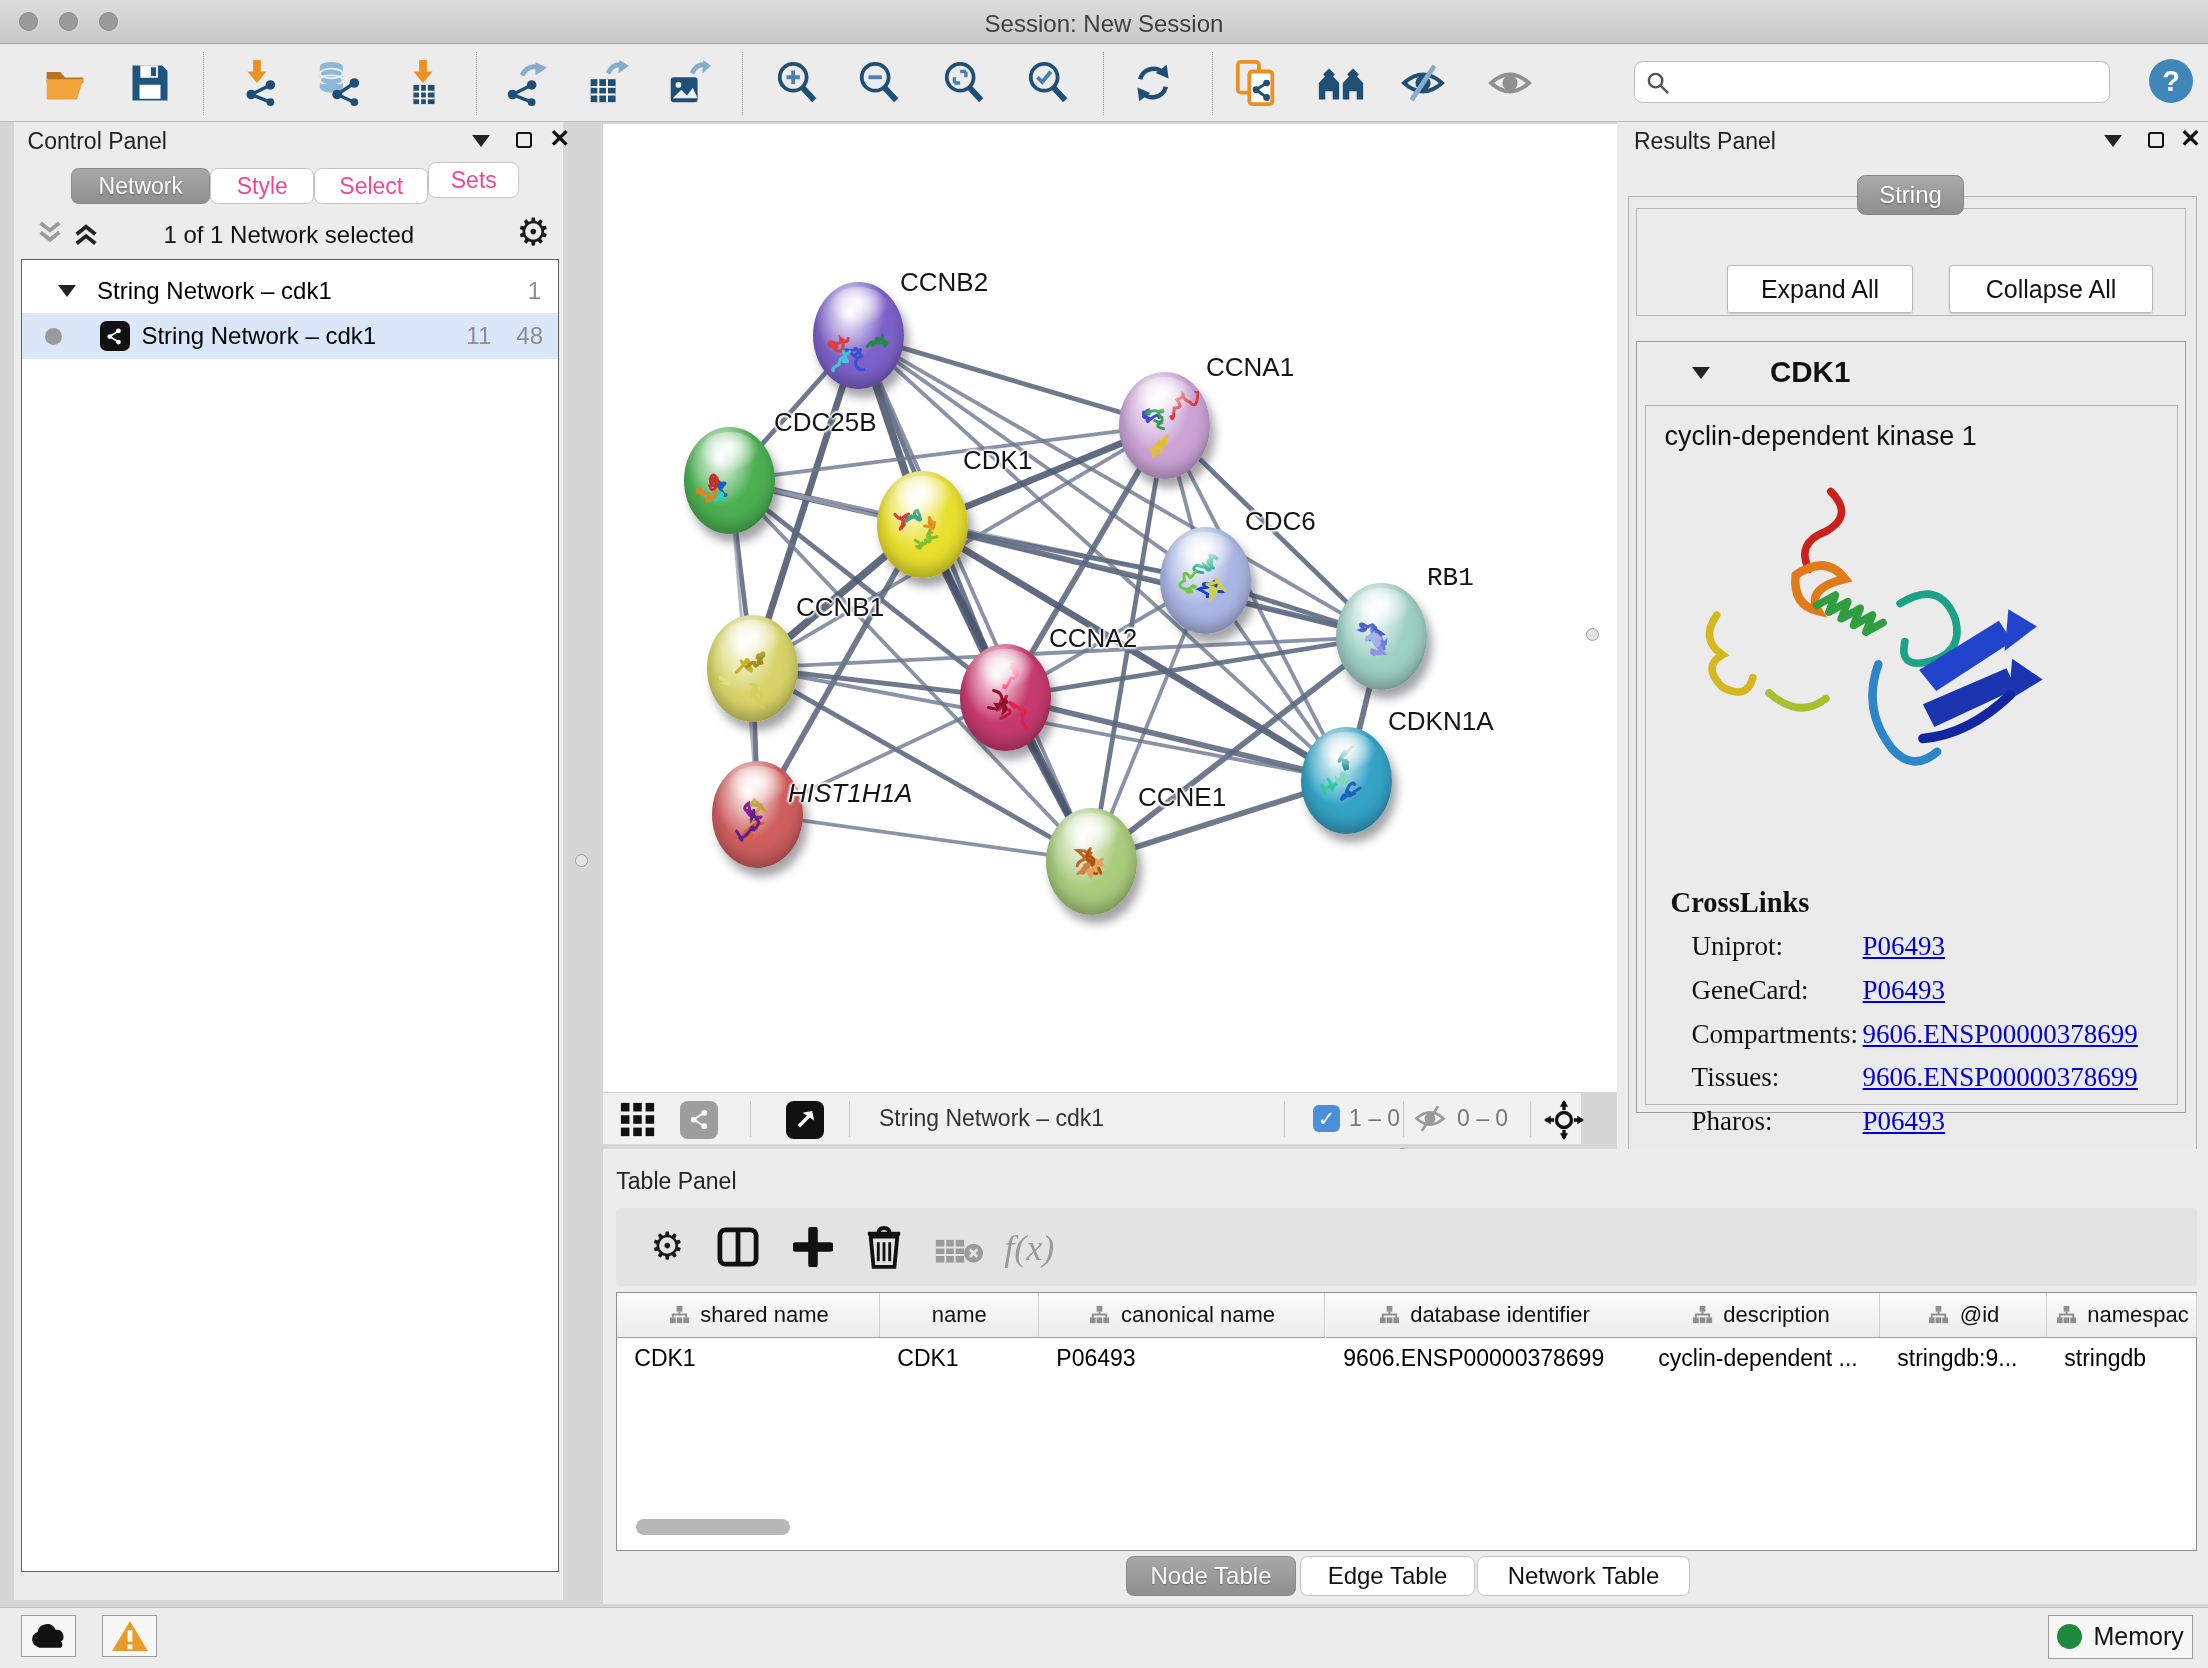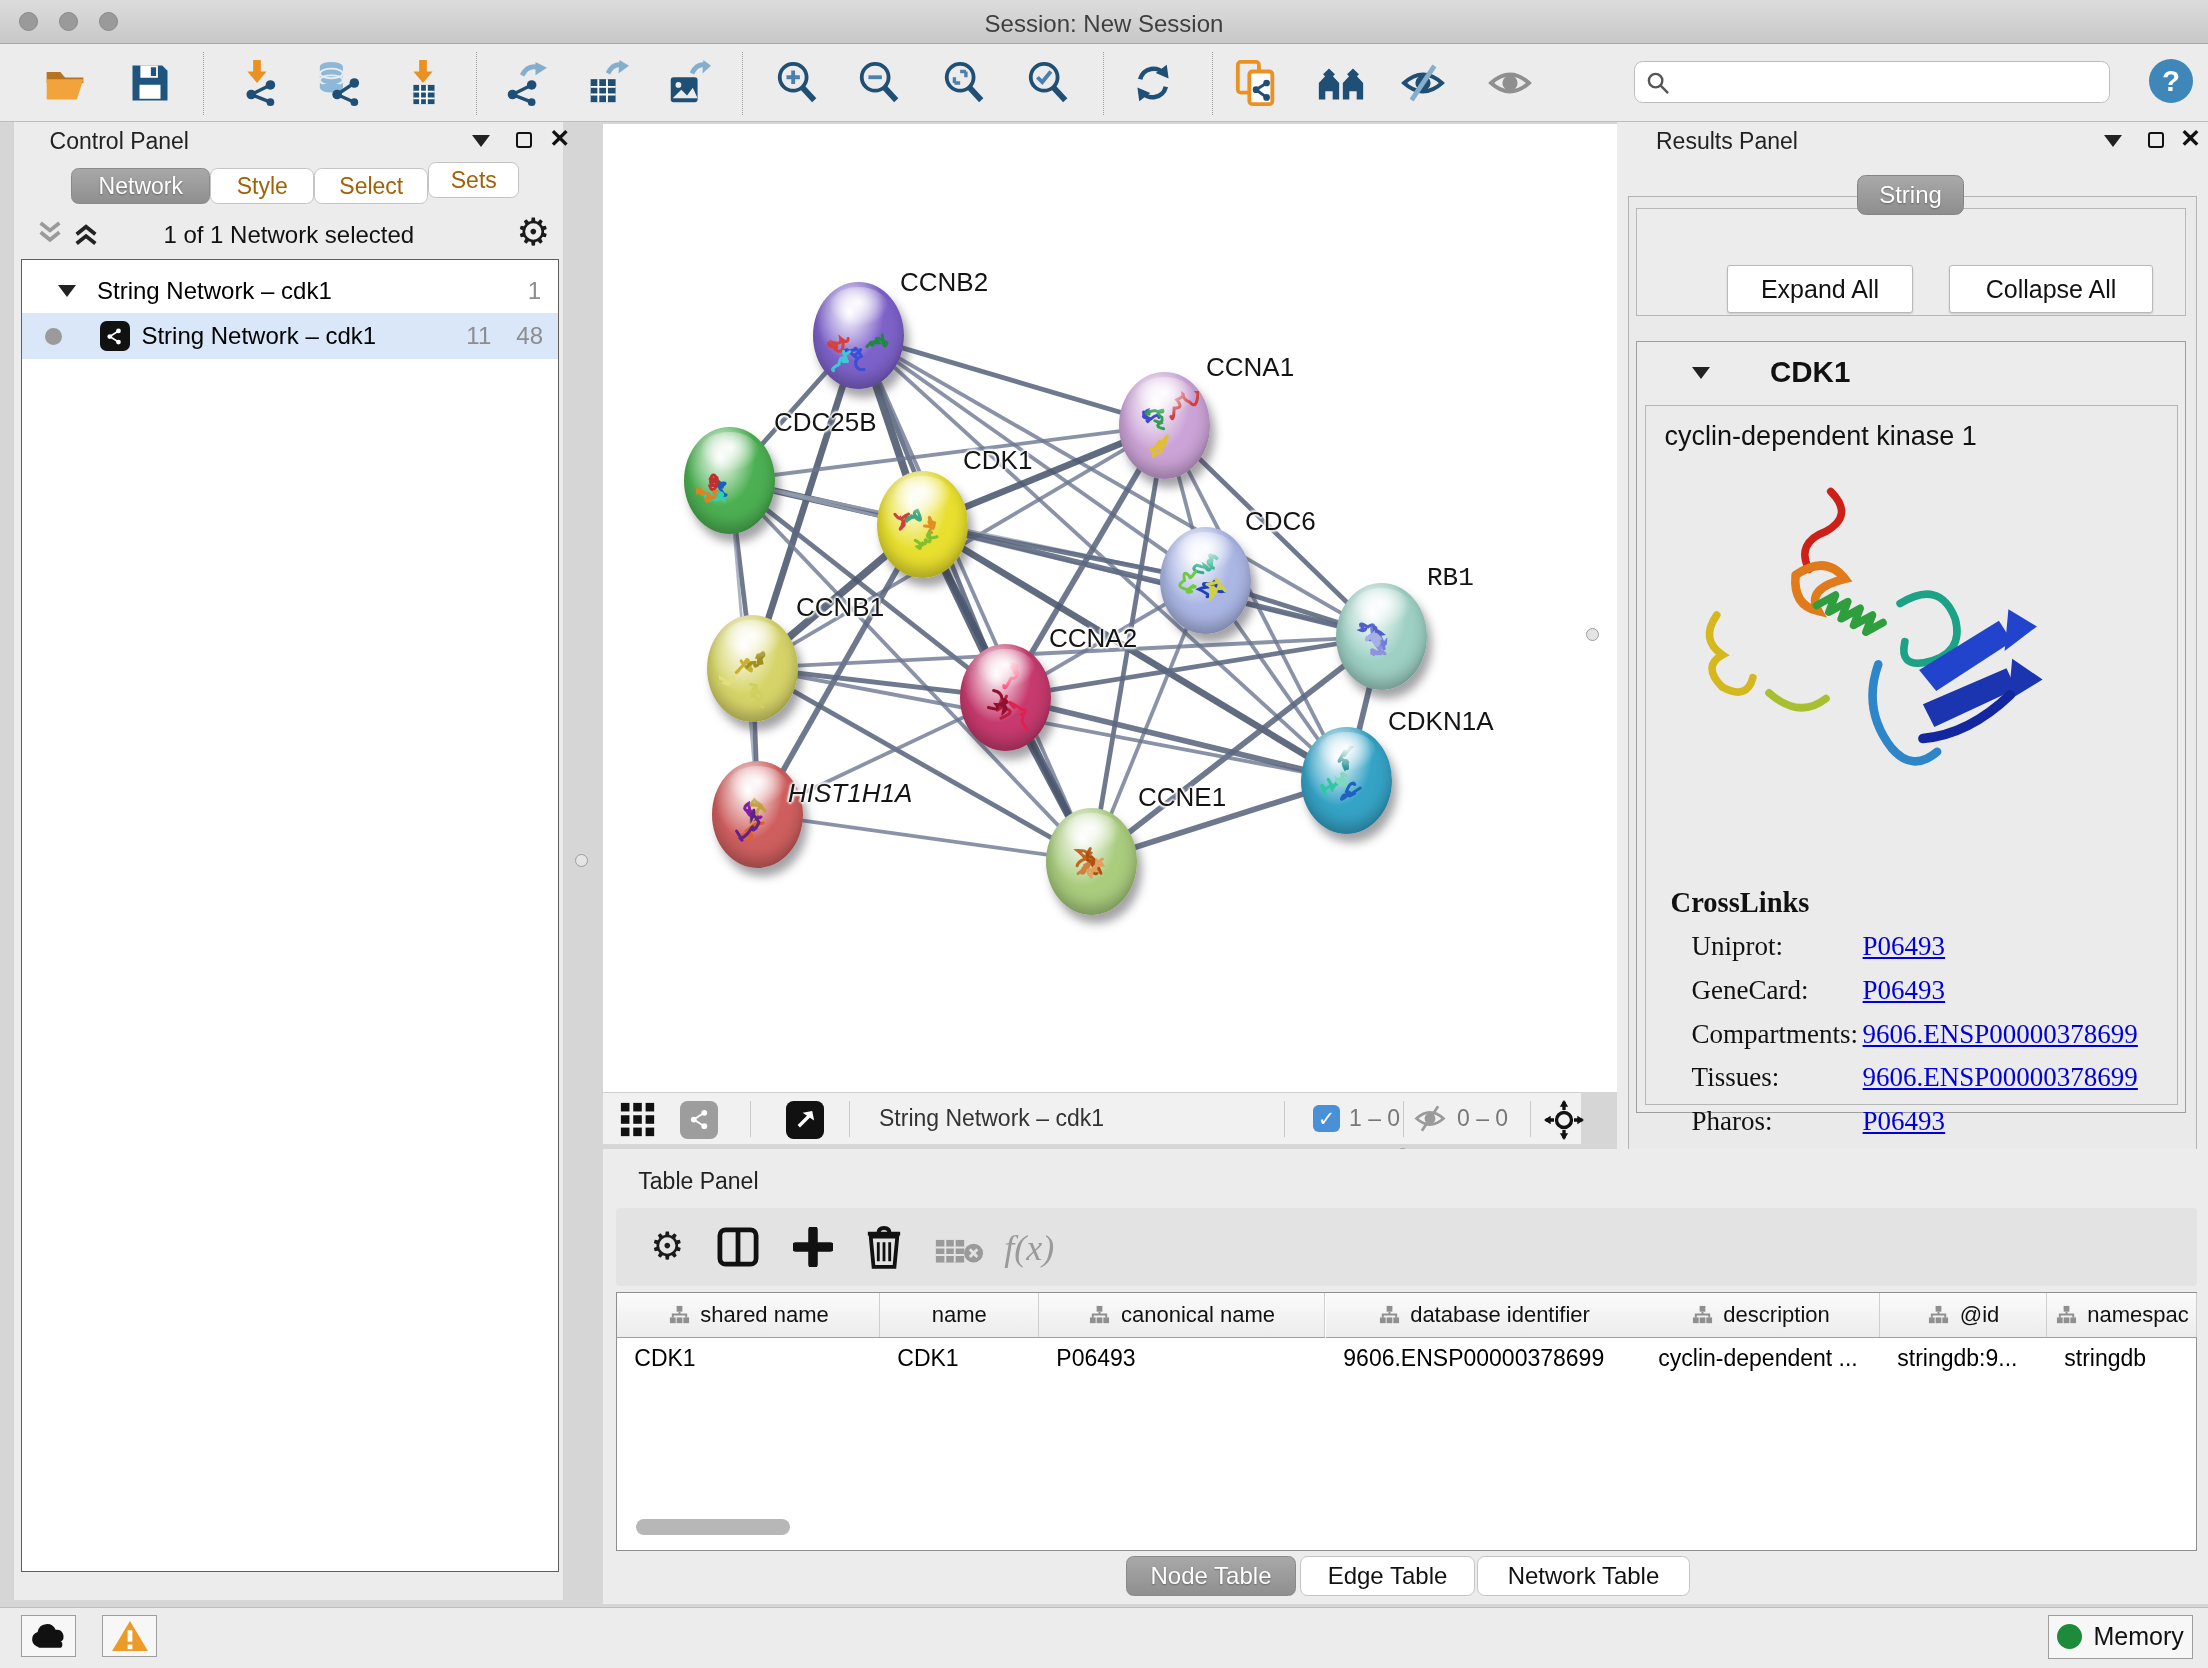--- a/index.html
+++ b/index.html
@@ -23,32 +23,32 @@
   .tsep { position:absolute; top:7.6px; height:63px; border-left:1.9px dotted #9f9f9f; }
   #search-wrap { position:absolute; left:1634px; top:17px; width:476px; height:42px;
     background:#fff; border:1px solid #bdbdbd; border-radius:8.6px; }
   #search-wrap input { position:absolute; left:44px; top:0; width:424px; height:40px;
     border:none; outline:none; font-size:23px; background:transparent; }
   #help-btn { position:absolute; left:2149px; top:15px; width:44px; height:44px;
     border-radius:50%; background:#3f87b8; color:#fff; font-size:29.5px; font-weight:bold;
     display:flex; align-items:center; justify-content:center; }
 
   
-  .panel-title { font-size:23px; color:#222;margin-left:22px; }
+  .panel-title { font-size:23px; color:#222; }
   .win-min { width:16px; height:16px; border:2.4px solid #111; border-radius:2.9px; }
   .win-x { font-size:25px; font-weight:bold; color:#111; line-height:16px; }
   .tri-down { width:0; height:0; border-left:9.5px solid transparent;
     border-right:9.5px solid transparent; border-top:12.4px solid #222; }
 
   
   #control-panel { position:absolute; left:14.3px; top:122px; width:549px; height:1478px;
     background:#ececec; }
   .tab { position:absolute; height:36px; background:#fff; border:1px solid #c4c4c4;
     border-radius:7.6px; display:flex; align-items:center; justify-content:center;
-    font-size:23px; color:#a16207; }
+    font-size:23px; color:#ec4899; }
   .tab.sel { background:linear-gradient(#a8a8a8,#8f8f8f); color:#fff;
     border-color:#8a8a8a; text-shadow:0 1px 1.9px rgba(0,0,0,.35); }
   #net-tree { position:absolute; left:6.7px; top:137px; width:538px; height:1313px;
     background:#fff; border:1.9px solid #5f5f5f; }
   .tree-row { position:absolute; left:0; width:100%; height:46px; font-size:24px;
     display:flex; align-items:center; }
   #tree-row-child { background:#d9e7f9; }
   .count { color:#8d8d8d; }
 
   

